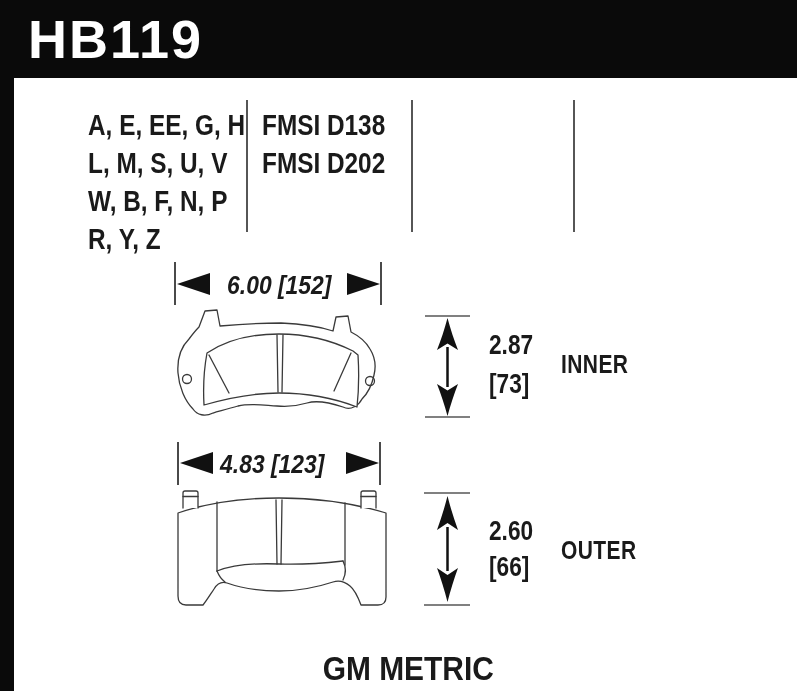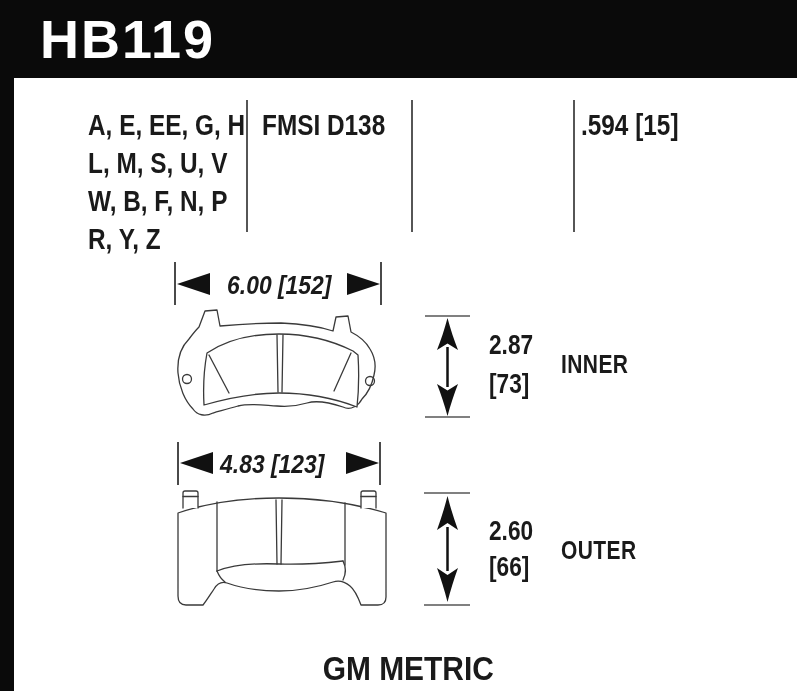--- a/index.html
+++ b/index.html
@@ -4,21 +4,21 @@
 <style>
   html,body{margin:0;padding:0;background:#fff;}
   #app{
     position:relative;width:800px;height:691px;background:#ffffff;overflow:hidden;
     font-family:"Liberation Sans",sans-serif;font-weight:bold;color:#1a1a1a;
   }
   .abs{position:absolute;}
   
   .left-strip{left:0;top:0;width:14px;height:691px;background:#0a0a0a;}
   .header-bar{left:0;top:0;width:797px;height:78px;background:#0a0a0a;}
-  .part-number{left:40px;top:9px;font-size:54px;line-height:60px;color:#ffffff;letter-spacing:2px;white-space:nowrap;}
+  .part-number{left:28px;top:9px;font-size:54px;line-height:60px;color:#ffffff;letter-spacing:2px;white-space:nowrap;}
   
   .code-col{left:88px;top:106px;font-size:29px;}
   .fmsi-col{left:262px;top:106px;font-size:29px;}
   .spec-line{height:38px;line-height:38px;white-space:nowrap;}
   .cond{display:inline-block;transform:scaleX(.84);transform-origin:0 50%;}
   .condc{display:inline-block;transform:scaleX(.88);transform-origin:50% 50%;}
   .vdiv{width:2px;background:#565656;top:100px;height:132px;}
   .vdiv1{left:246px;} .vdiv2{left:411px;} .vdiv3{left:573px;}
   .thickness{left:581px;top:106px;font-size:29px;height:38px;line-height:38px;white-space:nowrap;}
   
@@ -49,28 +49,26 @@
     <div class="spec-line"><span class="cond">A, E, EE, G, H</span></div>
     <div class="spec-line"><span class="cond">L, M, S, U, V</span></div>
     <div class="spec-line"><span class="cond">W, B, F, N, P</span></div>
     <div class="spec-line"><span class="cond">R, Y, Z</span></div>
   </div>
 
   <div class="abs vdiv vdiv1"></div>
 
   <div class="abs fmsi-col">
     <div class="spec-line"><span class="cond">FMSI D138</span></div>
+    <div class="spec-line"><span class="cond">FMSI D202</span></div>
   </div>
 
   <div class="abs vdiv vdiv2"></div>
   <div class="abs vdiv vdiv3"></div>
 
-  <div class="abs thickness">
-    <span class="cond">.594 [15]</span>
-  </div>
 
   <div class="abs htick" style="left:174px;top:262px;"></div>
   <div class="abs htick" style="left:380px;top:262px;"></div>
   <div class="abs tri-left" style="left:177px;top:273px;"></div>
   <div class="abs tri-right" style="left:347px;top:273px;"></div>
   <div class="abs dim-label" style="left:212px;top:272px;width:134px;">
     <span class="condc">6.00 [152]</span>
   </div>
 
   <svg class="abs draw" style="left:173px;top:307px;" width="216" height="117" viewBox="0 0 216 117">

